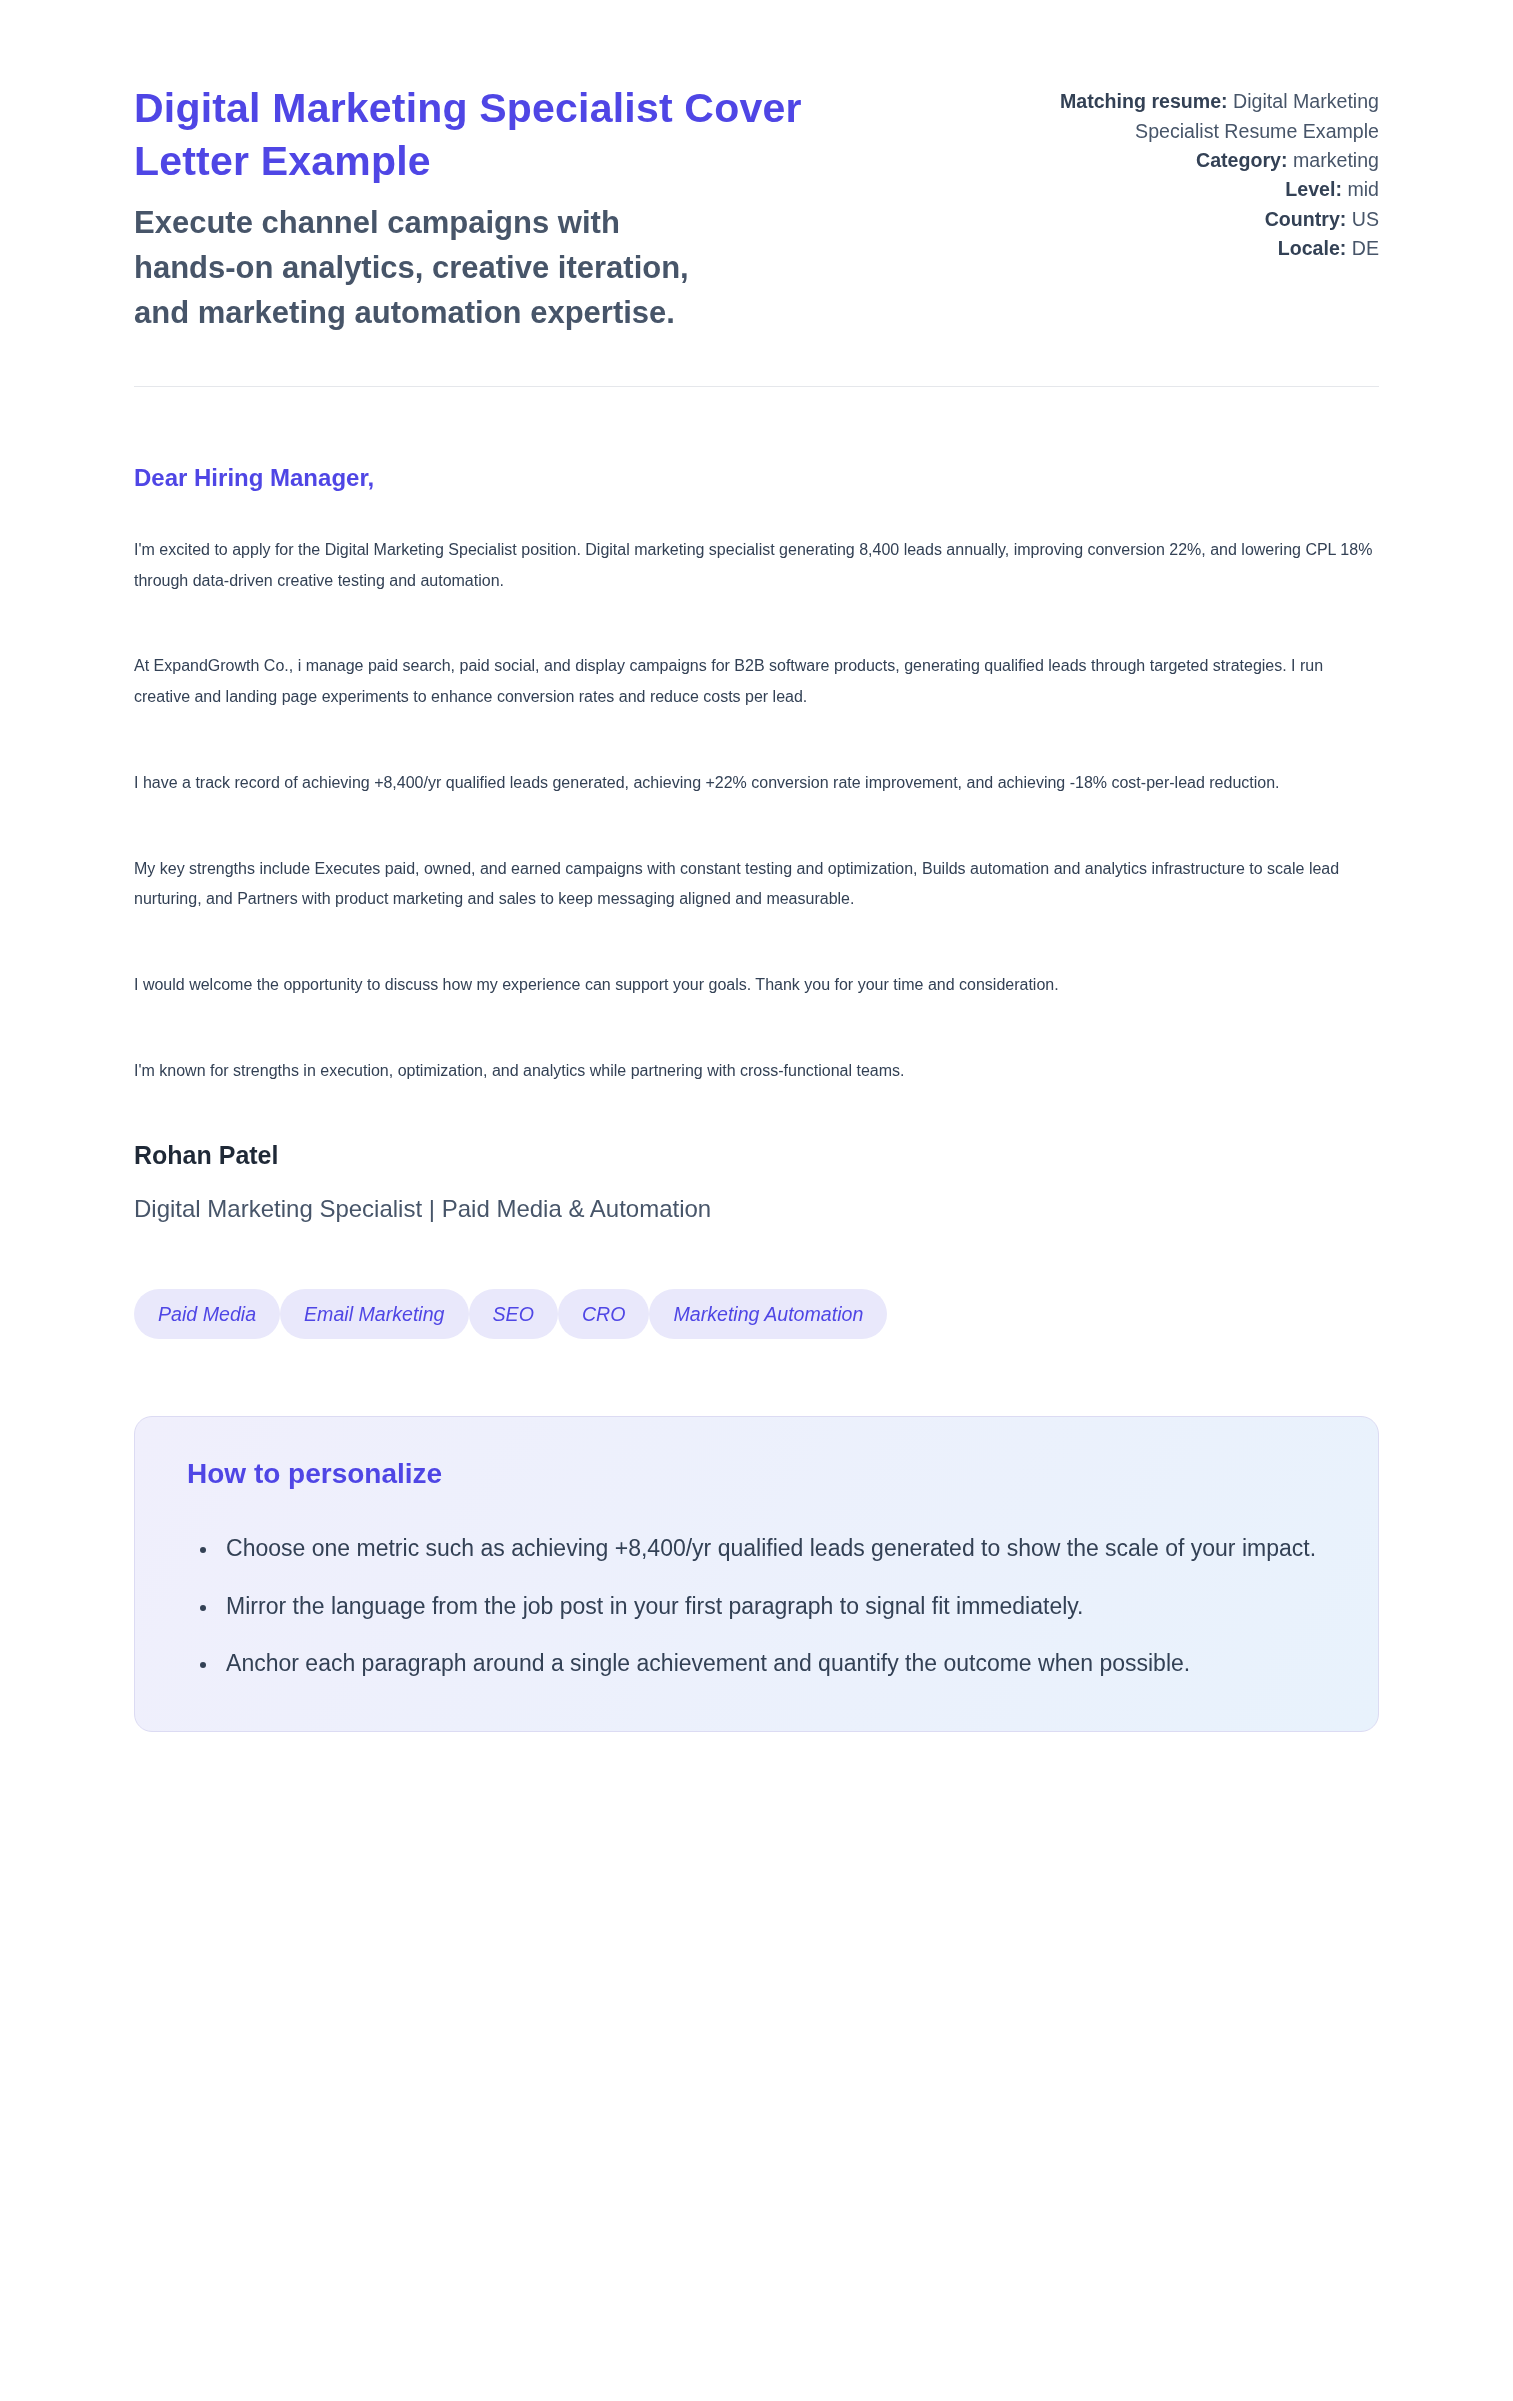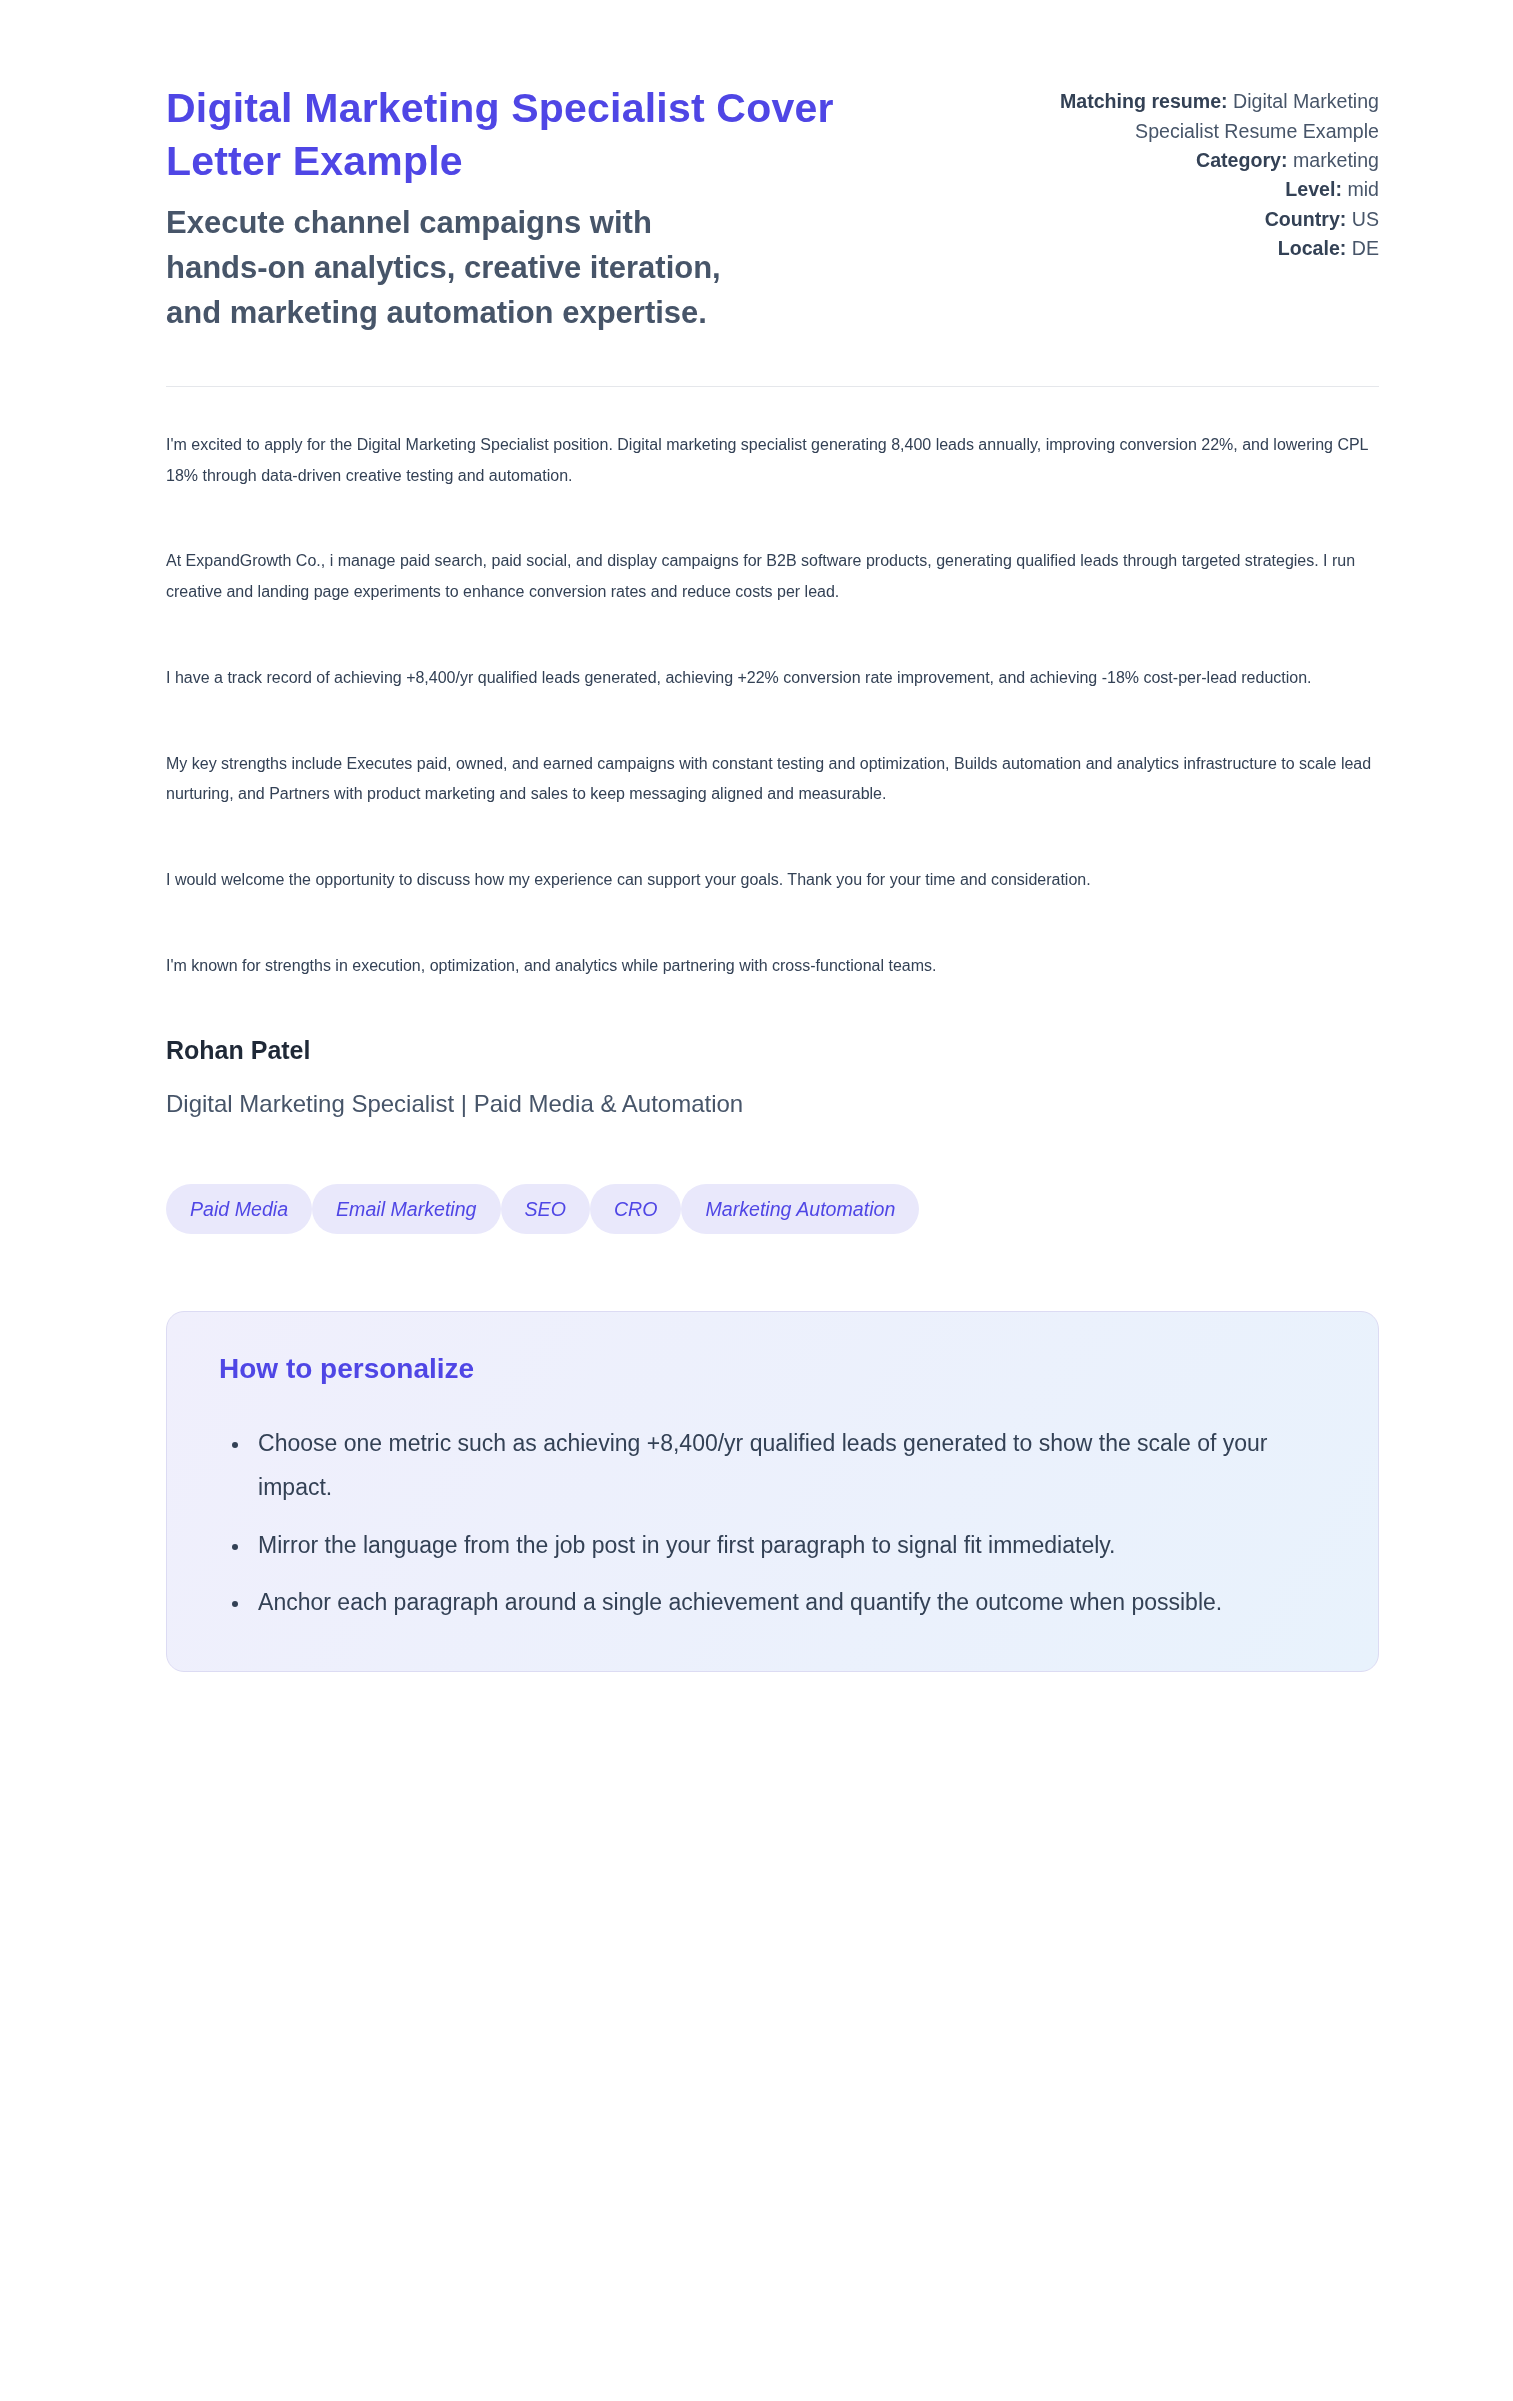--- a/index.html
+++ b/index.html
@@ -14,21 +14,21 @@
     --box_border:#dcdbf3;
   }
   *{box-sizing:border-box;}
   html,body{margin:0;padding:0;background:#ffffff;}
   body{
     width:1513px;
     font-family:"Liberation Sans", sans-serif;
     color:var(--body_text);
     -webkit-font-smoothing:antialiased;
   }
-  .page{width:1513px;min-height:2401px;background:#ffffff;padding-left:32px;}
+  .page{width:1513px;min-height:2401px;background:#ffffff;}
   .container{padding:82px 134px 85px 134px;}
 
   
   .header{display:flex;justify-content:space-between;align-items:flex-start;}
   .header-left{width:783px;}
   .page-title{
     margin:0;
     font-size:41px;
     line-height:1.3;
     font-weight:700;
@@ -166,20 +166,21 @@
           <div class="meta-row">
             <span class="meta-label">Locale:</span>
             <span class="meta-value">DE</span>
           </div>
         </aside>
     </header>
 
     <hr class="divider">
 
     <section class="letter">
+      <p class="greeting">Dear Hiring Manager,</p>
 
       <div class="paragraphs">
 
           <p class="para">I'm excited to apply for the Digital Marketing Specialist position. Digital marketing specialist generating 8,400 leads annually, improving conversion 22%, and lowering CPL 18% through data-driven creative testing and automation.</p>
 
           <p class="para">At ExpandGrowth Co., i manage paid search, paid social, and display campaigns for B2B software products, generating qualified leads through targeted strategies. I run creative and landing page experiments to enhance conversion rates and reduce costs per lead.</p>
 
           <p class="para">I have a track record of achieving +8,400/yr qualified leads generated, achieving +22% conversion rate improvement, and achieving -18% cost-per-lead reduction.</p>
 
           <p class="para">My key strengths include Executes paid, owned, and earned campaigns with constant testing and optimization, Builds automation and analytics infrastructure to scale lead nurturing, and Partners with product marketing and sales to keep messaging aligned and measurable.</p>

